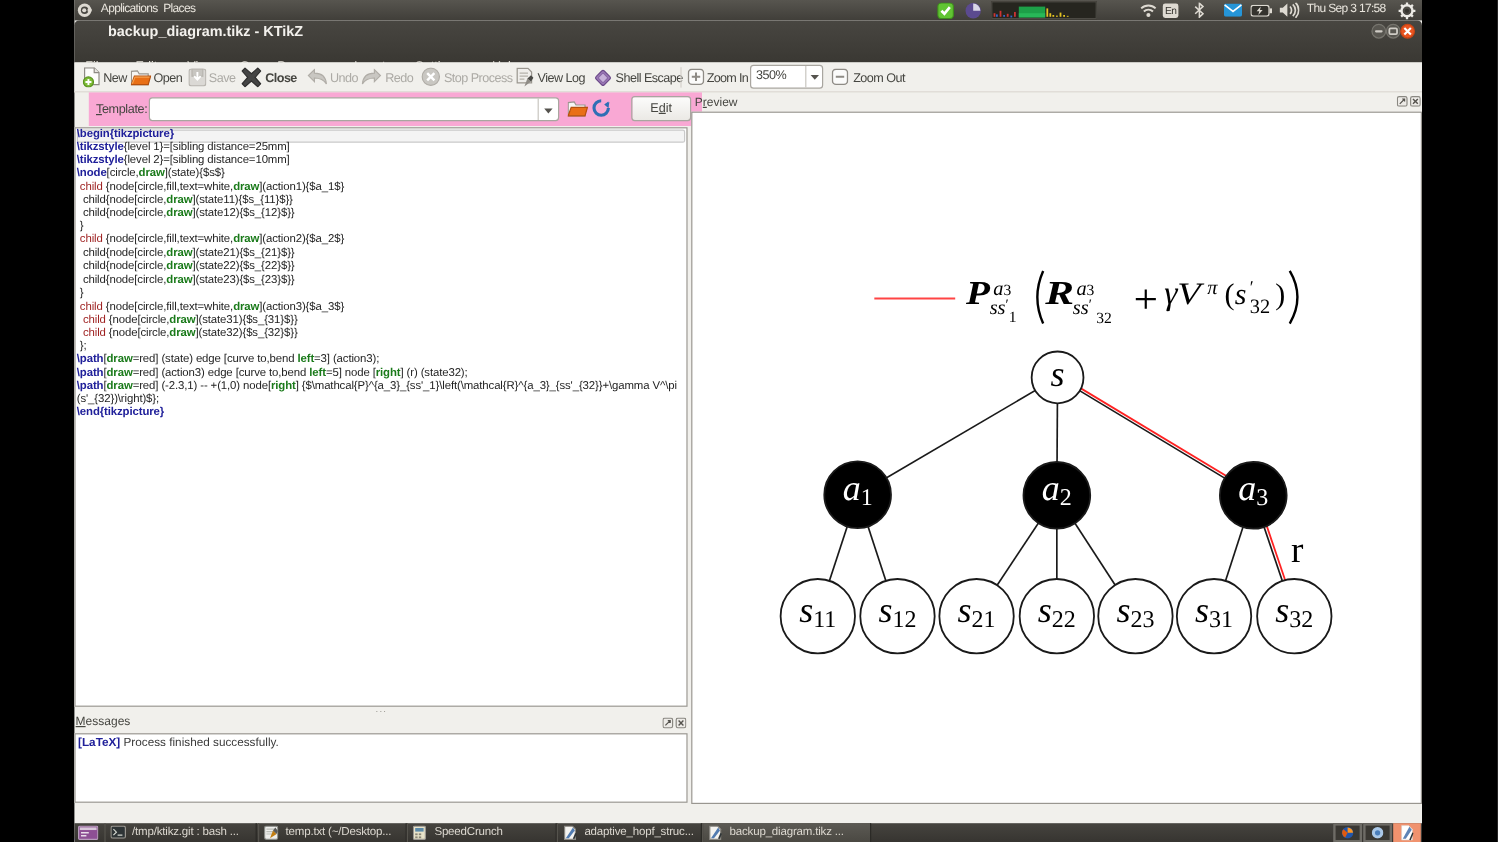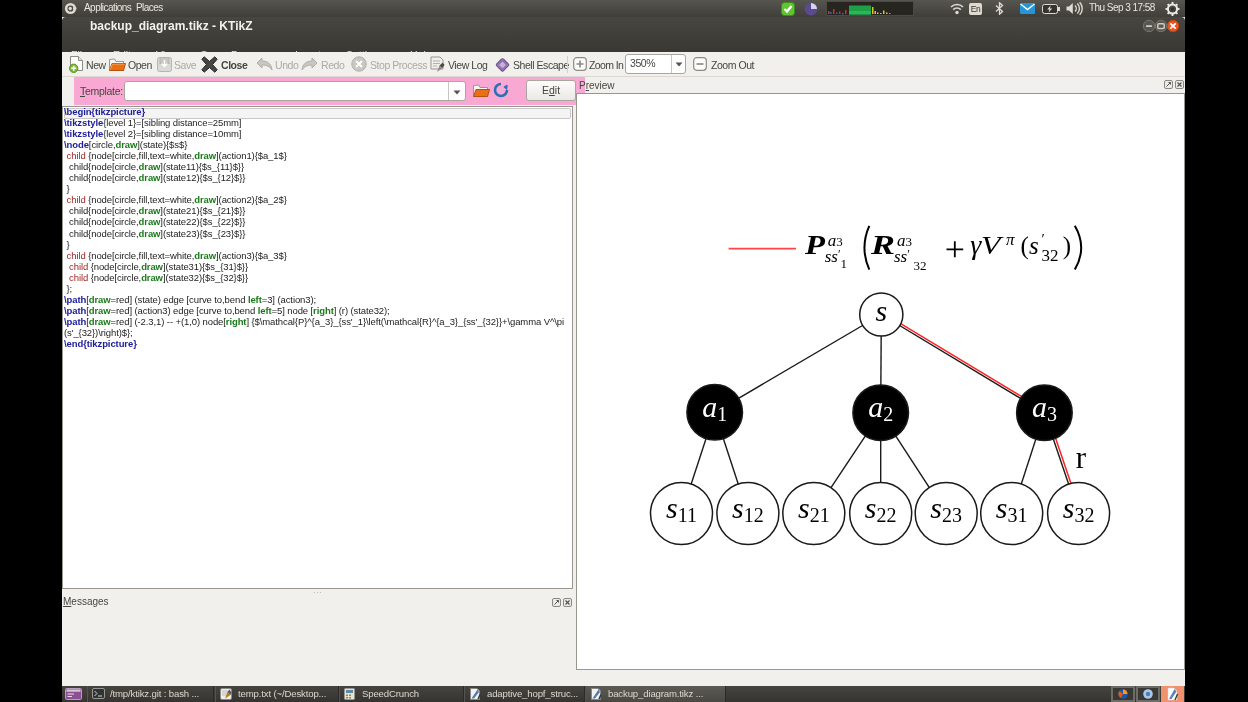--- a/index.html
+++ b/index.html
@@ -249,20 +249,23 @@
 <span class="kw">\end{tikzpicture}</span></div>
     </div>
   <div class="abs" id="msgtitle"><u>M</u>essages</div>
   <svg class="abs" style="left:490px;top:598px;" width="20" height="9" viewBox="0 0 20 9">
       <rect x="0.5" y="0.5" width="8" height="8" rx="1.5" fill="#edebe7" stroke="#8a8882"></rect>
       <path d="M2.5 6.5 L6.5 2.5 M4.5 2.5 H6.5 V4.5" stroke="#55534e" fill="none"></path>
       <rect x="11.5" y="0.5" width="8" height="8" rx="1.5" fill="#edebe7" stroke="#8a8882"></rect>
       <path d="M13.5 2.5 L17.5 6.5 M17.5 2.5 L13.5 6.5" stroke="#55534e" stroke-width="1.2" fill="none"></path>
     </svg>
   <div class="abs" style="left:251px;top:590px;width:10px;height:3px;color:#9a9791;font-size:8px;letter-spacing:1px;line-height:2px;">...</div>
+  <div class="abs" id="msgbox">
+      <div style="margin:1.5px 0 0 2px;"><span class="kw">[LaTeX]</span> Process finished successfully.</div>
+    </div>
   <div class="abs" id="pvtitle">P<u>r</u>eview</div>
   <svg class="abs" style="left:1102px;top:80px;" width="20" height="9" viewBox="0 0 20 9">
       <rect x="0.5" y="0.5" width="8" height="8" rx="1.5" fill="#edebe7" stroke="#8a8882"></rect>
       <path d="M2.5 6.5 L6.5 2.5 M4.5 2.5 H6.5 V4.5" stroke="#55534e" fill="none"></path>
       <rect x="11.5" y="0.5" width="8" height="8" rx="1.5" fill="#edebe7" stroke="#8a8882"></rect>
       <path d="M13.5 2.5 L17.5 6.5 M17.5 2.5 L13.5 6.5" stroke="#55534e" stroke-width="1.2" fill="none"></path>
     </svg>
   <div class="abs" id="pvbox"></div>
   <svg class="abs" style="left:515px;top:94px;" width="607" height="575" viewBox="0 0 607 575">
 

